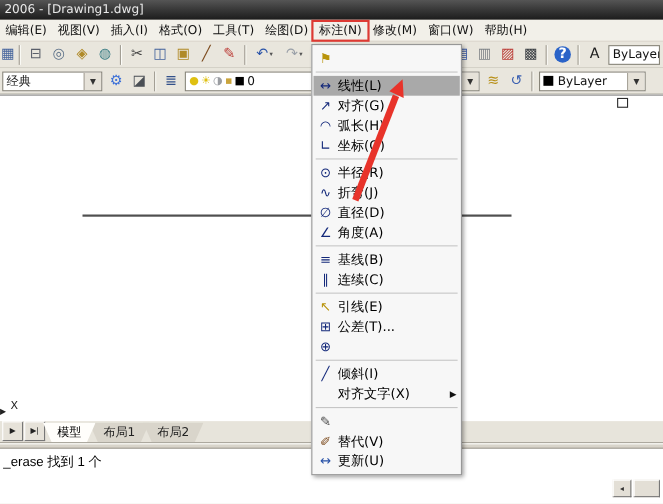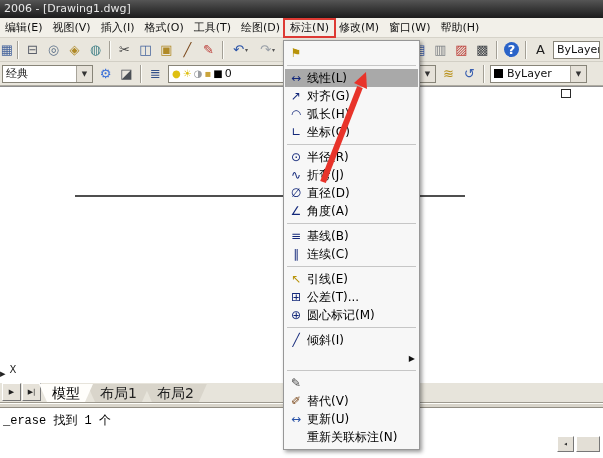--- a/index.html
+++ b/index.html
@@ -40,28 +40,28 @@
   .pickbox{position:absolute;left:561px;top:2px;width:8px;height:7px;border:1px solid #2a2a2a}
   .ucs{position:absolute;left:0;bottom:4px;display:flex;align-items:flex-end;color:#222}
   .ucs-arrow{font-size:11px;line-height:10px}
   .ucs-x{font-size:10px;line-height:12px;margin-left:4px;margin-bottom:3px}
   
   .tabrow{position:absolute;left:0;top:383px;width:603px;height:20px;background:#e7e4db;
     border-bottom:1px solid #9d998f;display:flex;align-items:flex-end;box-sizing:border-box}
   .tab-nav{display:flex;gap:1px;margin:0 4px 1px 2px}
   .tab-nav-btn{width:17px;height:16px;background:#e6e2d9;border:1px solid;border-color:#fff #777 #777 #fff;
     font-size:7px;display:flex;align-items:center;justify-content:center;color:#222}
-  .tab{height:18px;line-height:18px;font-size:14px;padding:0 13px;margin-left:-6px;color:#222;
+  .tab{height:18px;line-height:18px;font-size:11px;padding:0 13px;margin-left:-6px;color:#222;
     clip-path:polygon(0 0,100% 0,calc(100% - 8px) 100%,8px 100%);background:#d9d5cb}
   .tab.active{background:#fffefb;position:relative;z-index:2;color:#000}
   
   .splitter{position:absolute;left:0;top:403px;width:603px;height:5px;background:#d8d4ca;
     border-top:1px solid #fdfdf9;border-bottom:1px solid #918d83;box-sizing:border-box}
   .cmdwin{position:absolute;left:0;top:408px;width:603px;height:50px;background:#fff;
-    font-family:Liberation Mono, monospace;font-size:12px;color:#000;
+    font-family:Liberation Sans, sans-serif;font-size:12px;color:#000;
     padding:4px 3px;box-sizing:border-box}
   .cmd-scroll{position:absolute;right:3px;top:28px;display:flex;gap:2px}
   .sb-btn{width:15px;height:14px;background:#e3dfd6;border:1px solid;border-color:#fff #777 #777 #fff;
     font-size:7px;display:flex;align-items:center;justify-content:center;color:#333}
   .sb-thumb{width:22px;height:14px;background:#e3dfd6;border:1px solid;border-color:#fff #777 #777 #fff}
   
   .dim-menu{position:absolute;left:283px;top:40px;width:137px;background:#f7f7f7;
     border:1px solid #979797;box-shadow:2px 2px 4px rgba(0,0,0,.40);
     padding:3px 1px;box-sizing:border-box;z-index:50}
   .menu-item{display:flex;align-items:center;height:18px;font-size:12px;color:#000;padding-right:3px;white-space:nowrap}
@@ -280,46 +280,42 @@
     <div class="menu-item">
       <span class="mi-icon" style="color: rgb(184, 147, 10);">↖</span>
       <span class="mi-label">引线(E)</span>
     </div>
     <div class="menu-item">
       <span class="mi-icon" style="color: rgb(19, 40, 122);">⊞</span>
       <span class="mi-label">公差(T)...</span>
     </div>
     <div class="menu-item">
       <span class="mi-icon" style="color: rgb(19, 40, 122);">⊕</span>
-      <span class="mi-label">圆心标记(M)</span>
     </div>
     <div class="menu-sep"></div>
     <div class="menu-item">
       <span class="mi-icon" style="color: rgb(19, 40, 122);">╱</span>
       <span class="mi-label">倾斜(I)</span>
     </div>
     <div class="menu-item">
       <span class="mi-icon"></span>
+      <span class="mi-label">对齐文字(X)</span>
       <span class="mi-arrow">▶</span>
     </div>
     <div class="menu-sep"></div>
     <div class="menu-item">
       <span class="mi-icon" style="color: rgb(68, 68, 68);">✎</span>
     </div>
     <div class="menu-item">
       <span class="mi-icon" style="color: rgb(124, 74, 29);">✐</span>
       <span class="mi-label">替代(V)</span>
     </div>
     <div class="menu-item">
       <span class="mi-icon" style="color: rgb(42, 83, 168);">↔</span>
       <span class="mi-label">更新(U)</span>
-    </div>
-    <div class="menu-item">
-      <span class="mi-icon"></span>
-      <span class="mi-label">重新关联标注(N)</span>
     </div>
   </div>
 
 <div class="annot-box" id="annotbox" style="left: 283.109px; top: 17.5px; width: 52.8125px; height: 20px; border-color: rgb(221, 58, 51);"></div>
 
 <svg class="annot-arrow" width="603" height="458" viewBox="0 0 603 458">
   <line x1="323" y1="182" x2="360" y2="87" stroke-width="6" stroke="#e8332a"></line>
   <polygon points="366,72 367,89 354,83" fill="#e8332a"></polygon>
 </svg>
 

